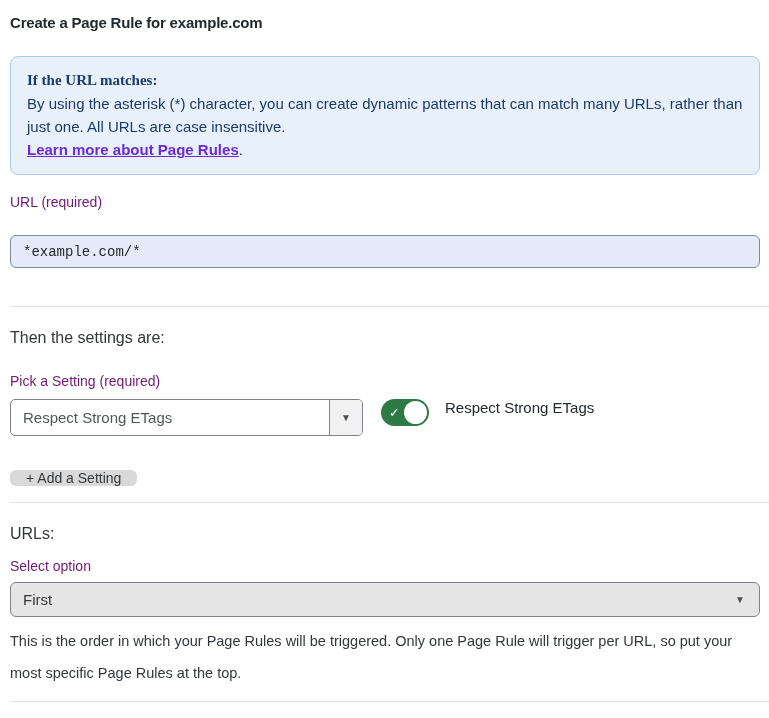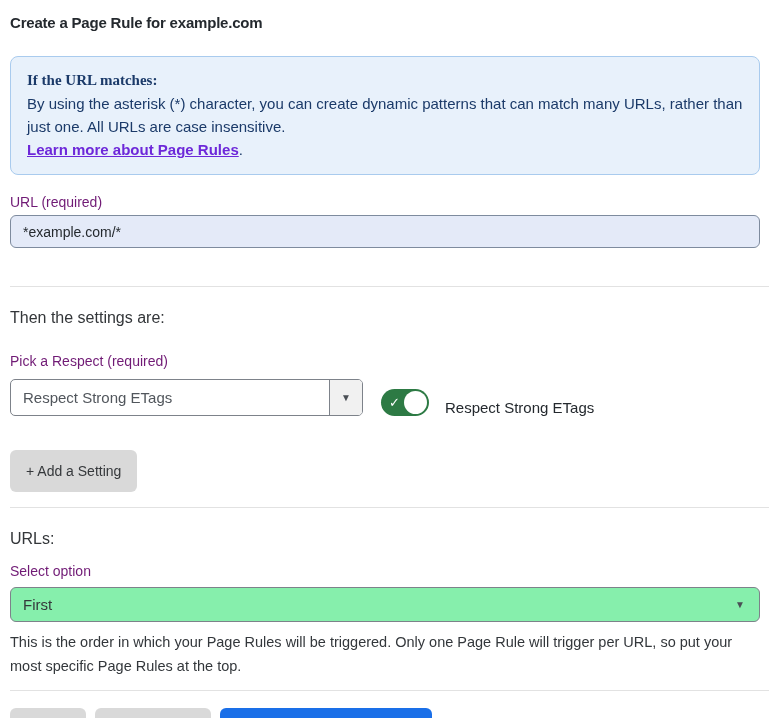--- a/index.html
+++ b/index.html
@@ -33,27 +33,27 @@
     color: #6d28d9; text-decoration: underline; cursor: pointer; font-weight: bold;
   }
 
   .field-label {
     margin-top: 19px;
     font-size: 14px; line-height: 17px; color: #701a75;
   }
 
   input.url-input {
     display: block; width: 100%;
-    margin-top: 4px;
+    margin-top: 24px;
     height: 33px;
     background: #e4eaf8;
     border: 1px solid #7e8b9e;
     border-radius: 6px;
     padding: 0 12px;
-    font-family: Liberation Sans, sans-serif;
+    font-family: Liberation Mono, monospace;
     font-size: 14px; color: #24292e;
     outline: none;
   }
 
   hr.divider {
     border: 0; border-top: 1px solid #e2e2e2;
     margin: 0 -9px 0 0; height: 0;
   }
   .divider.d1 { margin-top: 38px; }
   .divider.d2 { margin-top: 15px; }
@@ -61,21 +61,21 @@
 
   h2.section-heading {
     margin: 0; margin-top: 21px;
     font-size: 16px; line-height: 19px; font-weight: 400;
     color: #333639;
   }
   .picker-label { margin-top: 26px; }
 
   .setting-row {
     margin-top: 9px;
-    display: flex; align-items: flex-end;
+    display: flex; align-items: flex-start;
   }
   .setting-dropdown {
     width: 353px; height: 37px;
     background: #ffffff;
     border: 1px solid #7d828a;
     border-radius: 5px;
     display: flex; align-items: stretch;
     cursor: pointer;
   }
   .setting-dropdown .dd-value {
@@ -118,43 +118,43 @@
 
   button {
     font-family: "Liberation Sans", "DejaVu Sans", sans-serif;
     border: none; border-radius: 6px;
     font-size: 14px; cursor: pointer;
   }
   .btn-secondary {
     background: #d9d9d9; color: #35383b;
     height: 32px; padding: 0 16px;
   }
-  .add-setting-btn { margin-top: 34px; height: 42px; padding: 0 16px; }
+  .add-setting-btn { margin-top: 34px; height: 16px; padding: 0 16px; }
 
   .order-heading { margin-top: 22px; }
   .select-label { margin-top: 15px; }
 
   .order-select {
     margin-top: 7px;
     width: 100%; height: 35px;
-    background: #86efac;
+    background: #e5e5e5;
     border: 1px solid #7d828a;
     border-radius: 6px;
     display: flex; align-items: center;
     padding: 0 14px 0 12px;
     cursor: pointer;
   }
   .order-select .sel-value {
     flex: 1; font-size: 15px; color: #35383b;
   }
   .order-select .sel-arrow { color: #4a4f55; font-size: 10px; }
 
   .help-text {
     margin-top: 8px;
-    font-size: 14.5px; line-height: 24px; color: #33373b;
+    font-size: 14.5px; line-height: 32px; color: #33373b;
     max-width: 742px;
   }
 
   .footer-row {
     margin-top: 17px;
     display: flex; align-items: center; gap: 9px;
   }
   .footer-row .btn-secondary { height: 33px; }
   .btn-primary {
     background: #1a6fe8; color: #ffffff;
@@ -174,21 +174,21 @@
     <div class="info-link-line"><a class="info-link">Learn more about Page Rules</a><span>.</span></div>
   </div>
 
   <div class="field-label">URL (required)</div>
   <input class="url-input" type="text" value="*example.com/*" style="">
 
   <hr class="divider d1">
 
   <h2 class="section-heading">Then the settings are:</h2>
 
-  <div class="field-label picker-label">Pick a Respect (required)</div>
+  <div class="field-label picker-label">Pick a Setting (required)</div>
 
   <div class="setting-row">
     <div class="setting-dropdown">
       <div class="dd-value">Respect Strong ETags</div>
       <div class="dd-arrow-btn">
           <span>▼</span>
         </div>
     </div>
     <div class="toggle">
       <span class="toggle-check">✓</span>

